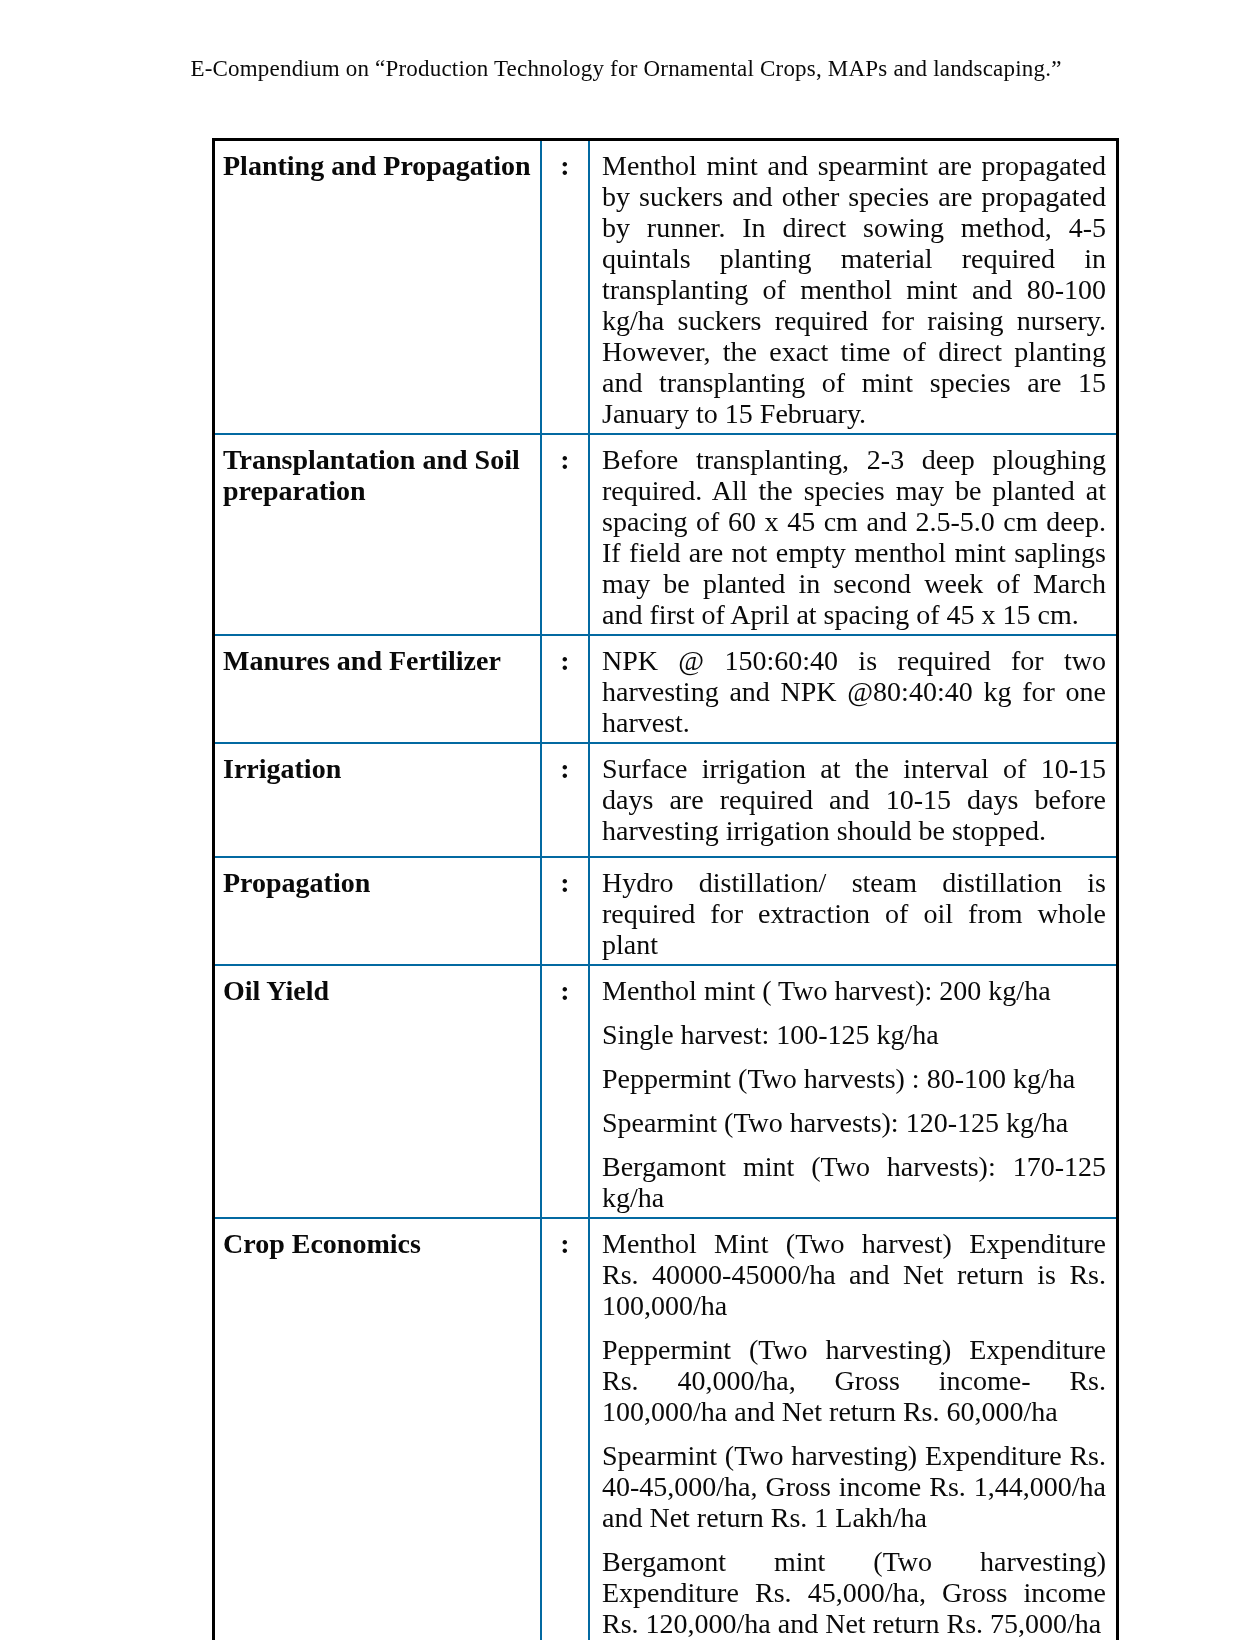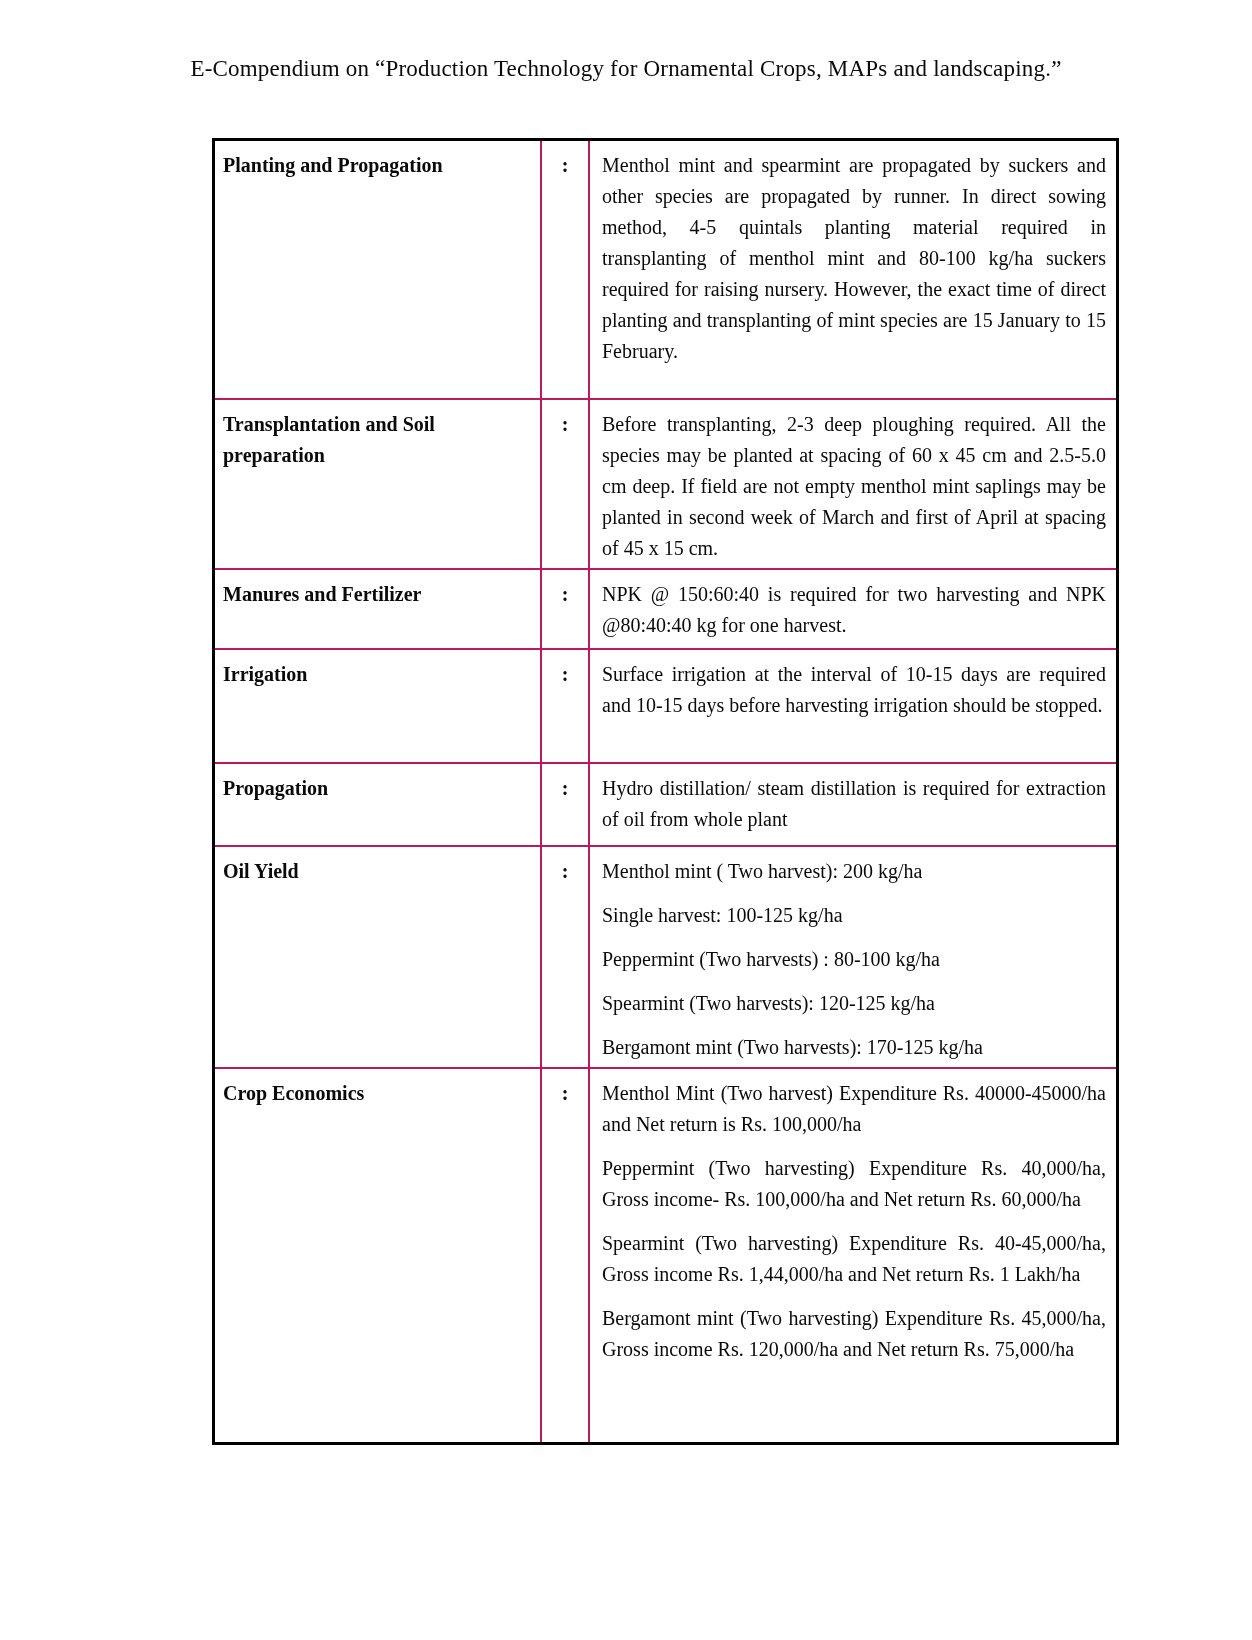--- a/index.html
+++ b/index.html
@@ -31,23 +31,23 @@
   table.doc-table {
     position: absolute;
     top: 138px;
     left: 212px;
     width: 907px;
     border-collapse: collapse;
     border: 3px solid #000000;
     table-layout: fixed;
   }
   table.doc-table td {
-    border: 2px solid #be185d;
+    border: 2px solid #0369a1;
     vertical-align: top;
-    font-size: 20px;
+    font-size: 28px;
     line-height: 31px;
   }
   td.c-label {
     width: 311px;
     font-weight: bold;
     padding: 9px 6px 9px 8px;
   }
   td.c-colon {
     width: 46px;
     font-weight: bold;

